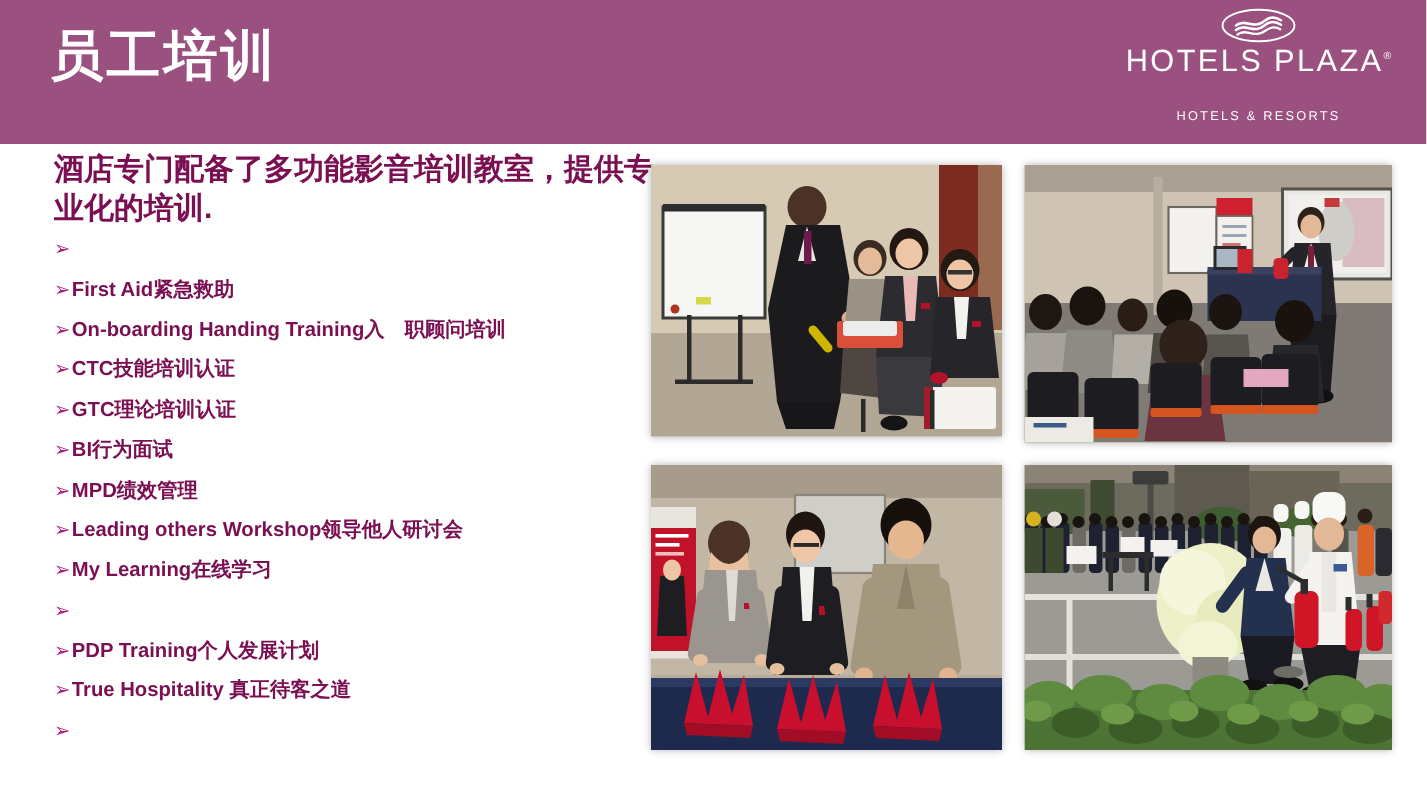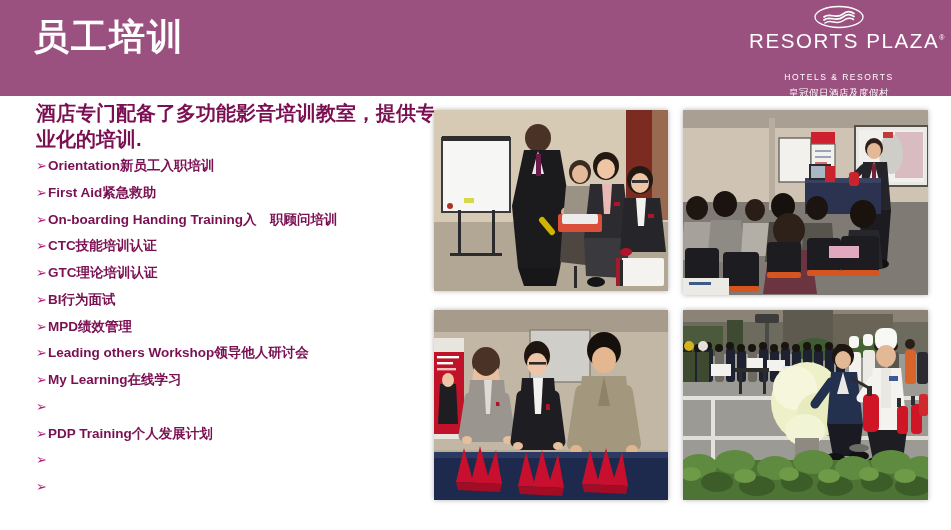--- a/index.html
+++ b/index.html
@@ -74,21 +74,21 @@
   .logo-sub {
     font-size: 8.5px;
     letter-spacing: 1.5px;
     margin-top: 20px;
     white-space: nowrap;
   }
 
   .logo-cn {
     font-size: 9.5px;
     letter-spacing: 0.5px;
-    margin-top: 5px;
+    margin-top: 17px;
     white-space: nowrap;
   }
 
   .logo-ihg {
     font-size: 9.5px;
     margin-top: 5px;
     white-space: nowrap;
     letter-spacing: 0.5px;
   }
   .logo-ihg .ihg-mark { font-weight: bold; letter-spacing: 1px; }
@@ -166,41 +166,40 @@
   <div class="logo-block">
 
     <svg class="logo-mark" viewBox="0 0 104 48">
       <ellipse cx="52" cy="24" rx="48" ry="21" fill="none" stroke="#ffffff" stroke-width="2.6"></ellipse>
       <path d="M22 30 C34 20, 46 36, 60 24 C68 17, 76 19, 82 23" fill="none" stroke="#ffffff" stroke-width="3.4" stroke-linecap="round"></path>
       <path d="M22 24 C34 14, 46 30, 60 18 C68 11, 76 13, 82 17" fill="none" stroke="#ffffff" stroke-width="3.4" stroke-linecap="round"></path>
       <path d="M24 36 C36 27, 47 42, 61 31 C69 25, 76 26, 81 29" fill="none" stroke="#ffffff" stroke-width="3.0" stroke-linecap="round"></path>
     </svg>
 
     <div class="logo-wordmark">
-      <span>RESORTS PLAZA</span><span class="reg">®</span>
+      <span>HOTELS PLAZA</span><span class="reg">®</span>
     </div>
 
     <div class="logo-sub">HOTELS &amp; RESORTS</div>
 
     <div class="logo-cn">皇冠假日酒店及度假村</div>
 
     <div class="logo-ihg">
       <span class="ihg-mark">IHG</span><span class="reg">®</span>
       <span>职顾问培训</span>
     </div>
   </div>
 
   <div class="left-col">
 
     <div class="lead-text">酒店专门配备了多功能影音培训教室，提供专业化的培训.</div>
 
     <ul class="bullet-list">
       <li class="bullet-item">
         <span class="bullet-marker">➢</span>
-        <span class="bullet-label">Orientation新员工入职培训</span>
       </li>
       <li class="bullet-item">
         <span class="bullet-marker">➢</span>
         <span class="bullet-label">First Aid紧急救助</span>
       </li>
       <li class="bullet-item">
         <span class="bullet-marker">➢</span>
         <span class="bullet-label">On-boarding Handing Training入　职顾问培训</span>
       </li>
       <li class="bullet-item">
@@ -229,20 +228,21 @@
       </li>
       <li class="bullet-item">
         <span class="bullet-marker">➢</span>
       </li>
       <li class="bullet-item">
         <span class="bullet-marker">➢</span>
         <span class="bullet-label">PDP Training个人发展计划</span>
       </li>
       <li class="bullet-item">
         <span class="bullet-marker">➢</span>
+        <span class="bullet-label">True Hospitality 真正待客之道</span>
       </li>
       <li class="bullet-item">
         <span class="bullet-marker">➢</span>
       </li>
     </ul>
   </div>
 
   <div class="photo-grid">
 
     <div class="photo photo-1">

